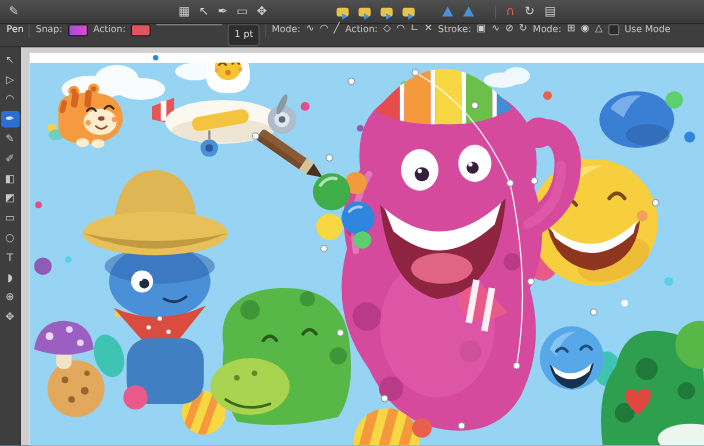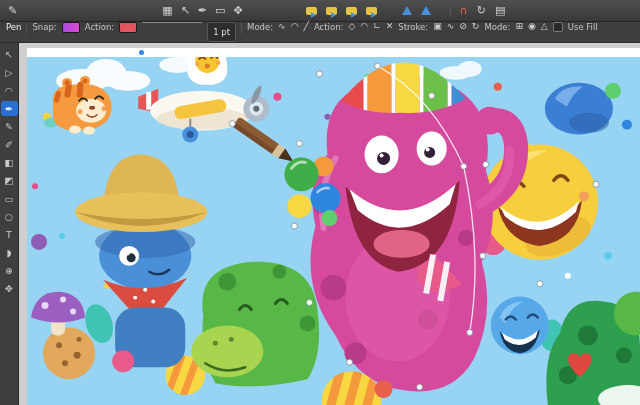--- a/index.html
+++ b/index.html
@@ -101,21 +101,21 @@
   <span class="lbl">Stroke:</span>
   <span class="mini">▣</span>
   <span class="mini">∿</span>
   <span class="mini">⊘</span>
   <span class="mini">↻</span>
   <span class="lbl">Mode:</span>
   <span class="mini">⊞</span>
   <span class="mini">◉</span>
   <span class="mini">△</span>
   <span class="chk" id="use-fill-chk"></span>
-  <span class="lbl">Use Fill</span>
+  <span class="lbl">Use Mode</span>
 </div>
 
 <div class="tools">
   <span class="tool">↖</span>
   <span class="tool">▷</span>
   <span class="tool">◠</span>
   <span class="tool active">✒</span>
   <span class="tool">✎</span>
   <span class="tool">✐</span>
   <span class="tool">◧</span>

